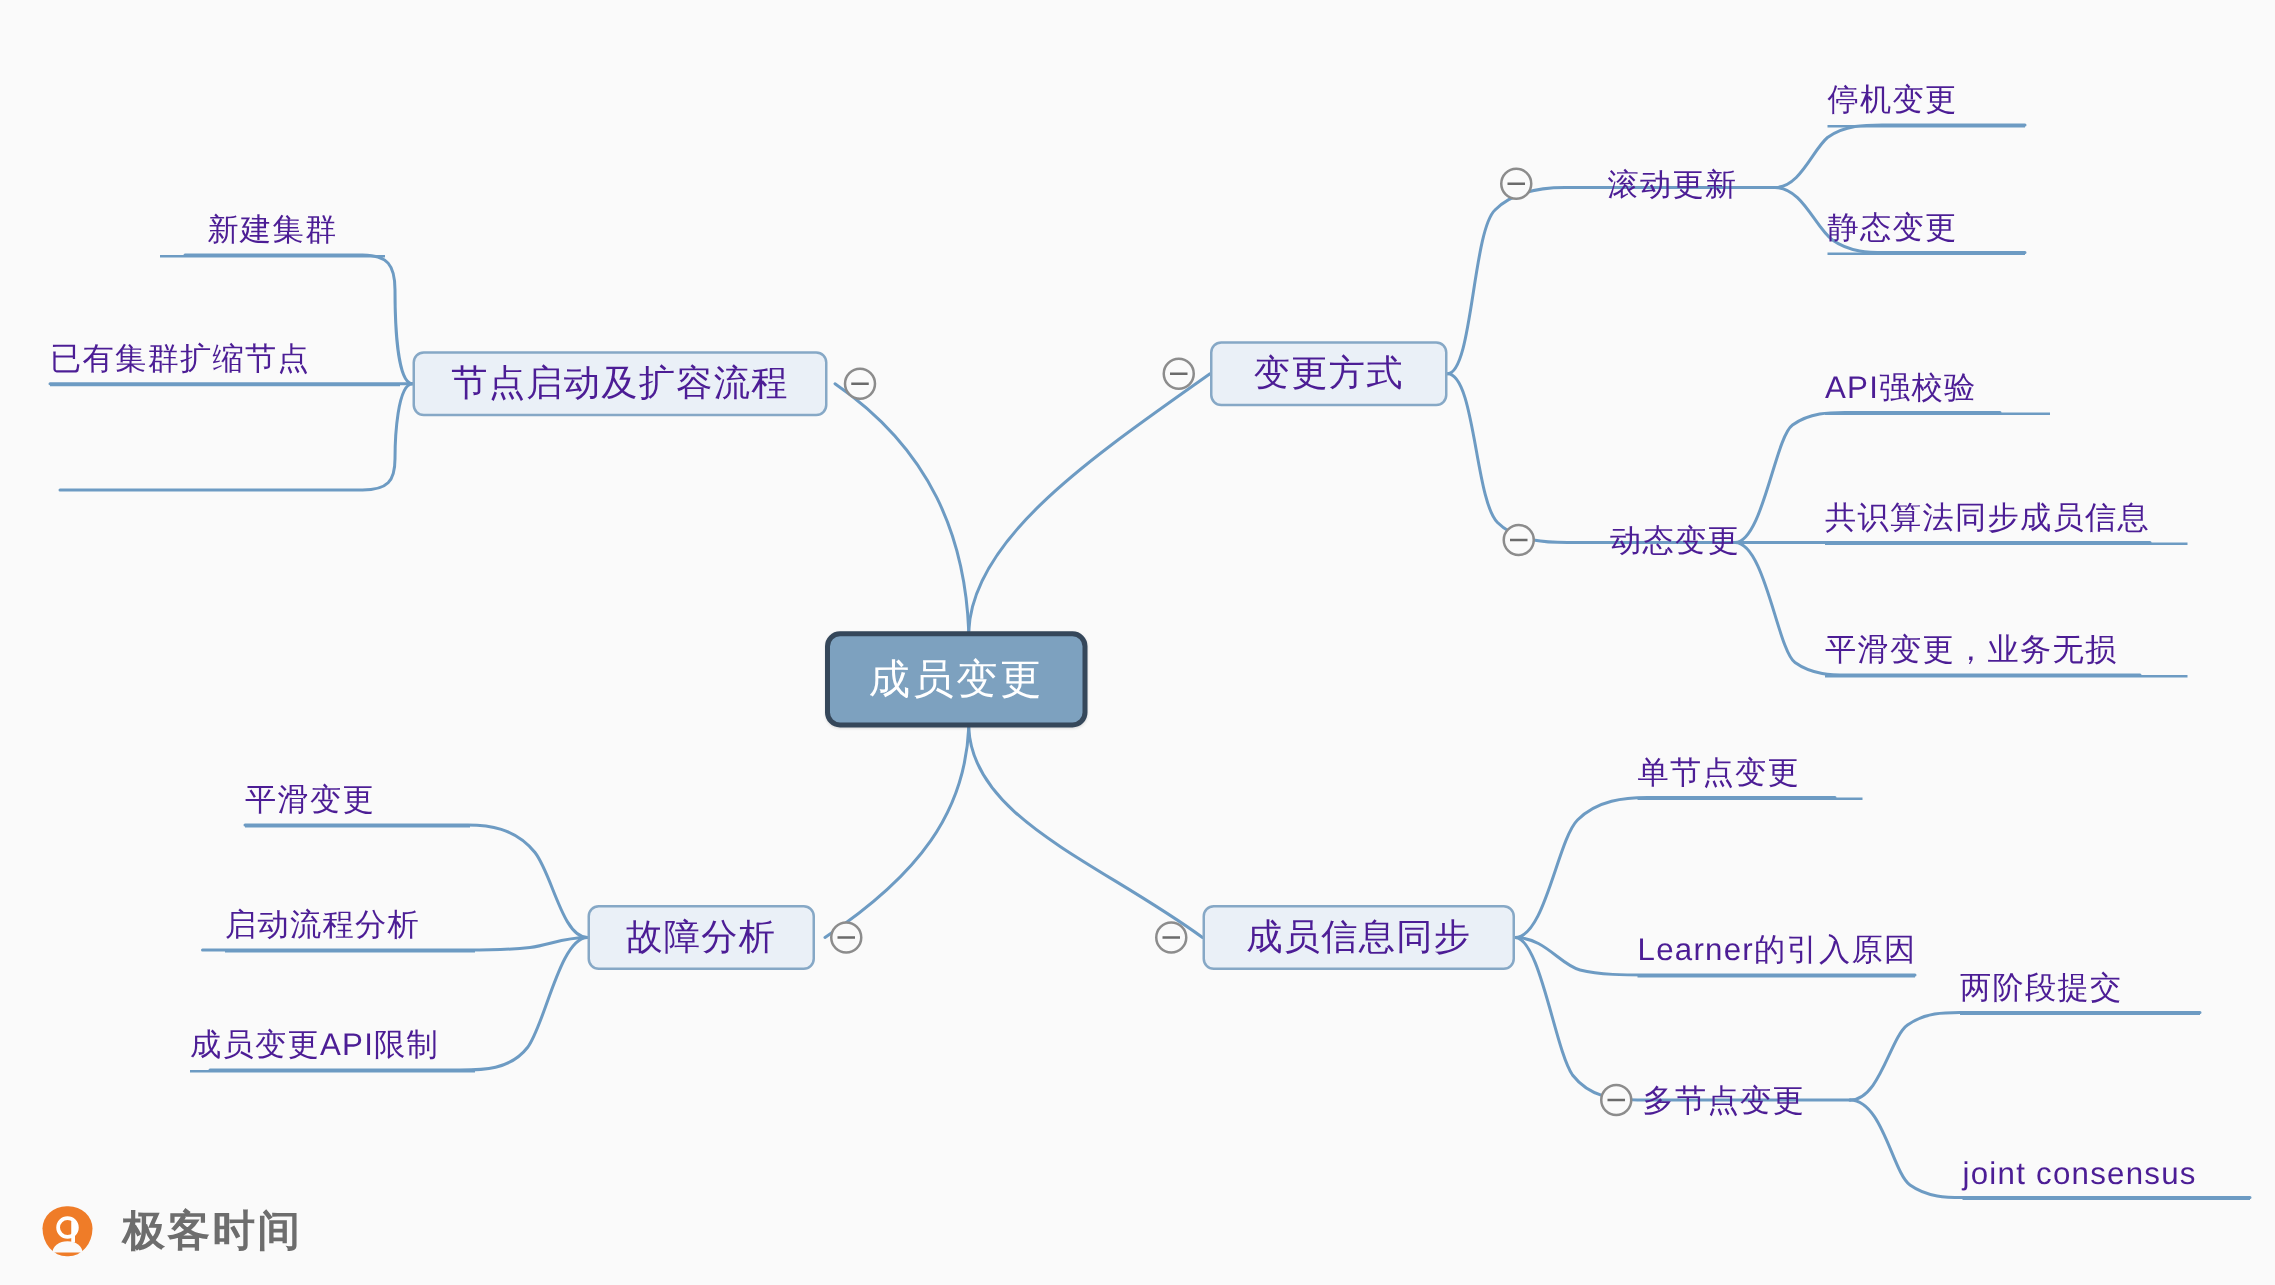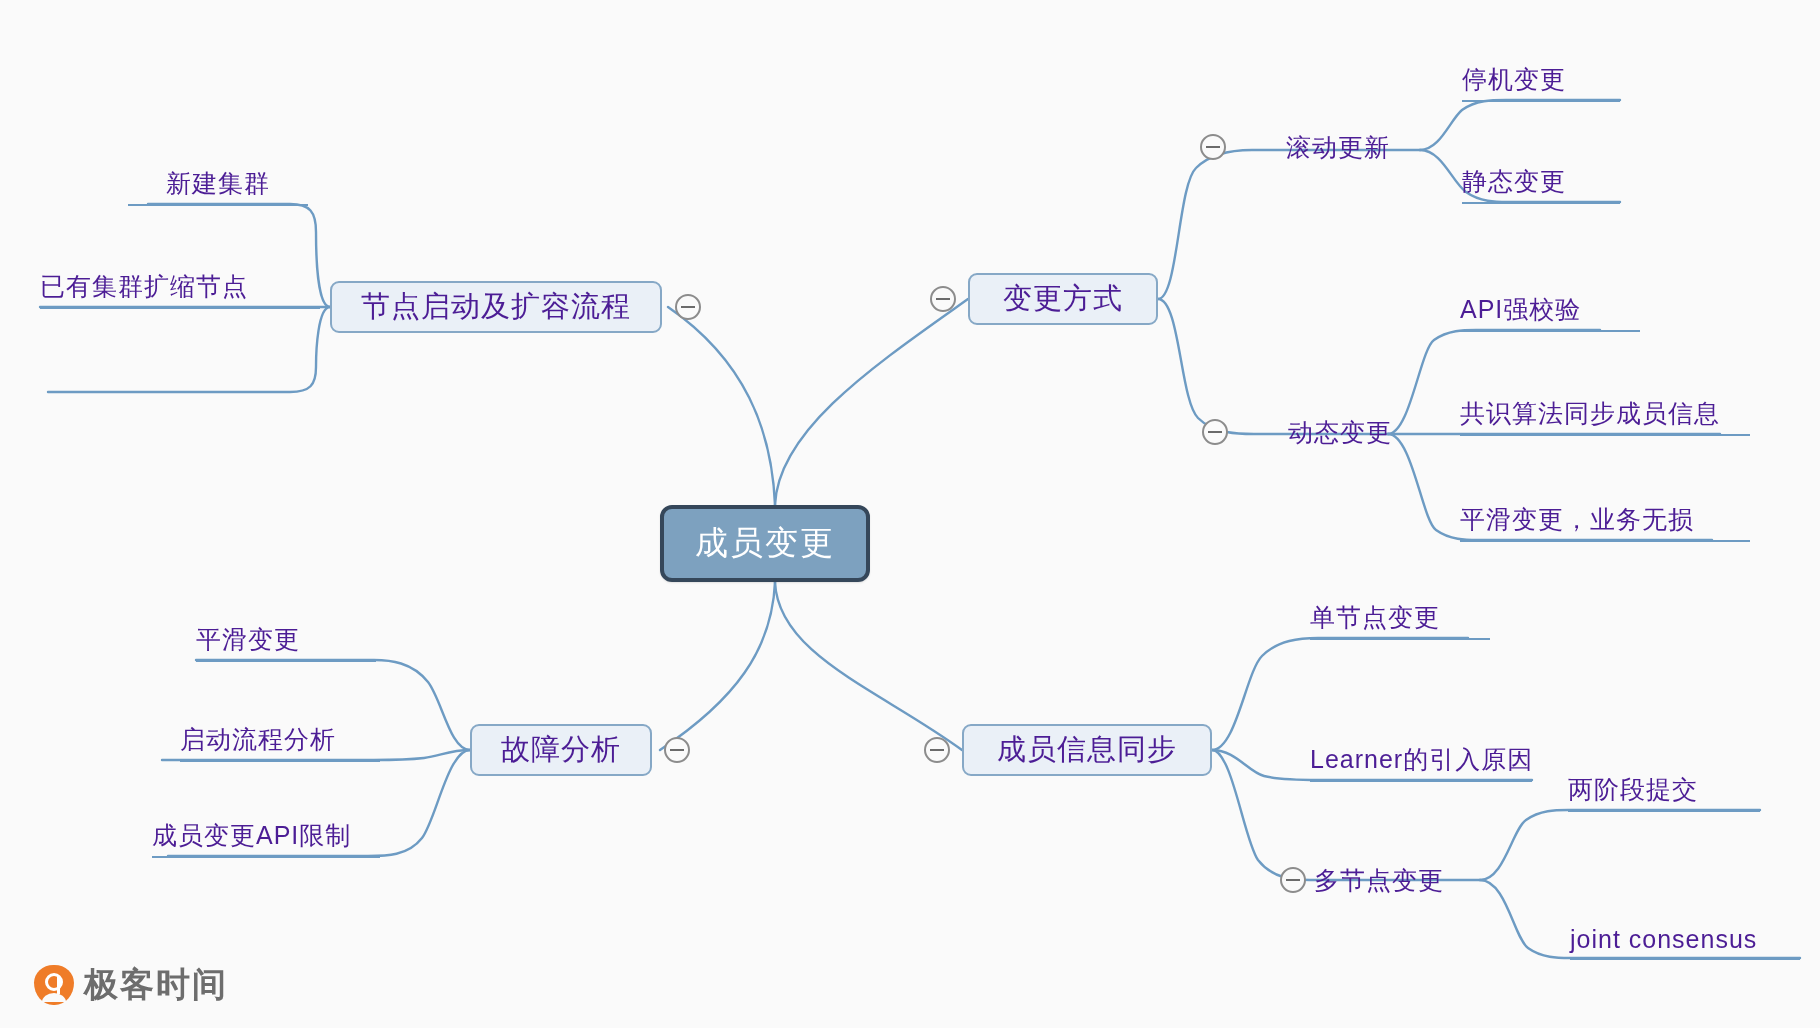--- a/index.html
+++ b/index.html
@@ -99,21 +99,21 @@
     background: #6b6b6b;
   }
 
   
   #logo {
     position: absolute;
     left: 34px;
     top: 962px;
     display: flex;
     align-items: center;
-    gap: 10px;
+    gap: 24px;
   }
   #logo .mark {
     position: relative;
     width: 40px;
     height: 40px;
   }
   #logo .mark .drop {
     position: absolute;
     left: 0; top: 0;
     width: 40px; height: 40px;

